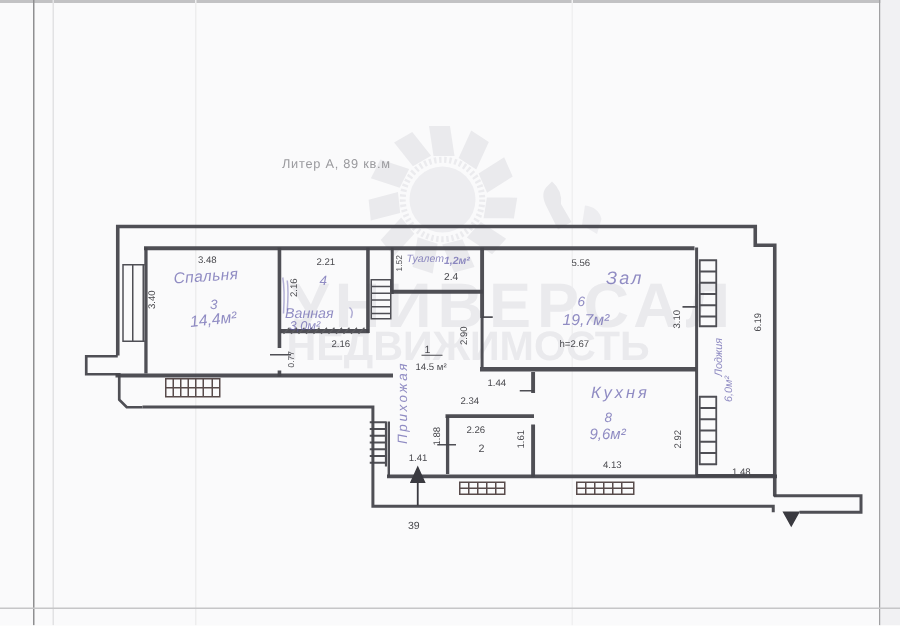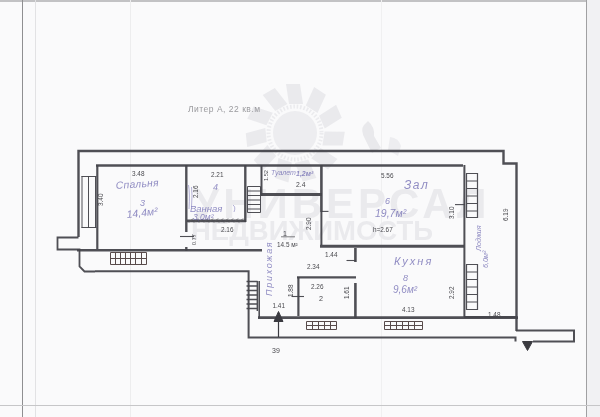--- a/index.html
+++ b/index.html
@@ -41,21 +41,21 @@
       </g>
       <path d="M138,42 q7,6 6,15 l7,12 -9,5 -7,-14 q-5,-9 -1,-14 Z" fill="#e9e9ec"></path>
       <path d="M160,58 q9,1 11,9 l-3,10 -10,-6 Z" fill="#ededf0"></path>
     </g>
   </svg>
 
   <div class="wm" style="left:193px;top:180px;font-size:42px;letter-spacing:4px;">УНИВЕРСАЛ</div>
   <div class="wm" style="left:191px;top:215px;font-size:27.5px;letter-spacing:0px;">НЕДВИЖИМОСТЬ</div>
 
   <div style="position:absolute;left:188px;top:104px;font-size:8.5px;color:#9a9a9e;
-       filter:blur(0.45px);letter-spacing:0.5px;">Литер А, 22 кв.м</div>
+       filter:blur(0.45px);letter-spacing:0.5px;">Литер А, 89 кв.м</div>
 
   <svg id="plan" style="position:absolute;left:0;top:0;filter:blur(0.28px);" width="600" height="417" viewBox="0 0 600 417">
     <g stroke="#46464c" fill="none" stroke-opacity="0.95">
 
       <path stroke-width="2.4" d="M78.5,237 V151 H503.5 V163.5 H516.5 V331"></path>
       <path stroke-width="1.8" d="M78.5,237.5 H57.5 V249.5 H79.5 V266.5 L84.5,271.5 H95"></path>
       <path stroke-width="2" d="M95,271.3 H248.6 V337.5 H515.5 V341.5"></path>
       <path stroke-width="2" d="M516,330.5 H574 V341.5 H533"></path>
 
       <path stroke-width="2.6" d="M96,165.5 H463"></path>

